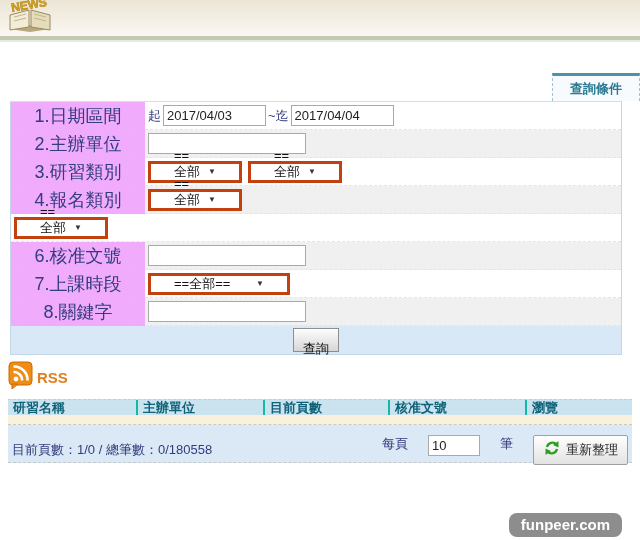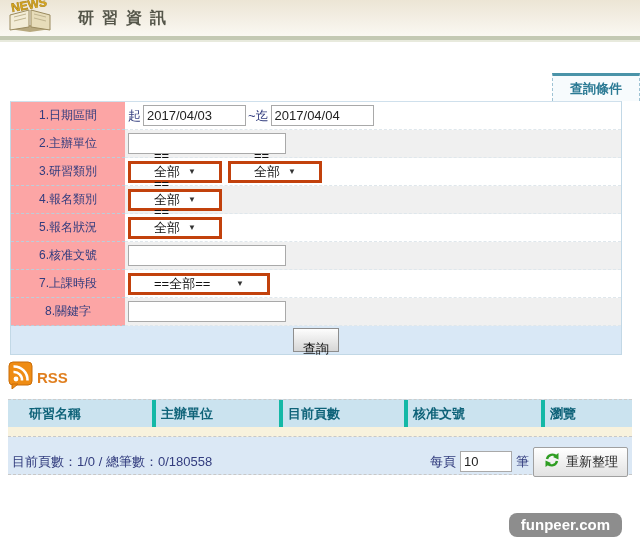--- a/index.html
+++ b/index.html
@@ -32,21 +32,21 @@
     font-size:13px; font-weight:bold; color:#2b7a94;
   }
 
   
   .panel {
     margin-left:10px; width:612px;
     border:1px solid #c2d8e6; border-top:1px solid #cfe0ec;
   }
   .frow { display:flex; align-items:stretch; height:28px; }
   .flabel {
-    width:114px; background:#fca5a5; color:#323c7e; font-size:12px;
+    width:134px; background:#f0abfc; color:#323c7e; font-size:18px;
     display:flex; align-items:center; justify-content:center;
     border-bottom:1px dashed #b9cfdc;
   }
   .fval {
     flex:1; background:#ffffff; display:flex; align-items:center;
     padding-left:3px; border-bottom:1px dashed #dfe7ec; gap:2px;
   }
   .fval.alt { background:#f0f0f0; }
   .navy { color:#323c7e; font-size:13px; }
   input.txt {
@@ -74,39 +74,39 @@
     font-family:"Liberation Sans","DejaVu Sans",sans-serif; cursor:pointer;
   }
 
   
   .rss { display:flex; align-items:center; margin:8px 0 0 8px; height:28px; }
   .rss-label { color:#e07f1f; font-size:15px; font-weight:bold; margin-left:3px; }
 
   
   .tbl { margin:8px 0 0 8px; width:624px; }
   .thead {
-    display:flex; height:28px; background:#cbe3ef;
-    border-top:1px dashed #cccccc; align-items:center;padding-left:16px;
+    display:flex; height:16px; background:#cbe3ef;
+    border-top:1px dashed #cccccc; align-items:center;
   }
   .th {
     font-size:13px; font-weight:bold; color:#0f6379;
     padding-left:5px; height:100%; display:flex; align-items:center;
-    border-left:4px solid #14b8a6;
+    border-left:2px solid #14b8a6;
   }
   .th:first-child { border-left:none; }
   .c1{width:128px}.c2{width:127px}.c3{width:125px}.c4{width:137px}.c5{width:68px}.c6{flex:1}
   .tbody-empty {
     height:10px; background:#f8f2dd; border-bottom:1px dashed #c8c8c8;
   }
   .tfoot {
     display:flex; align-items:center; height:38px; background:#dbe8f5;
     border-bottom:1px dashed #c8c8c8; padding:12px 4px 0 4px;
   }
   .page-info { color:#323c7e; font-size:13px; }
-  .tfoot-right { margin-left:auto; display:flex; align-items:center; gap:4px; }
+  .tfoot-right { margin-left:auto; display:flex; align-items:flex-start; gap:20px; }
   .pp-input { width:52px; }
   .btn-refresh {
     display:flex; align-items:center; gap:5px; height:30px;
     border:1px solid #a0a0a0; border-radius:2px;
     background:linear-gradient(#ffffff,#e2e2e2);
     font-size:13px; color:#222; padding:0 9px; cursor:pointer;
     font-family:Liberation Mono, monospace;
   }
 
   
@@ -125,21 +125,20 @@
       <polygon points="3,30 24,26 45,30 24,33" fill="#b7a87e"></polygon>
       <path d="M4 16 L23 11 L23 28 L4 31 Z" fill="#f3ecd6" stroke="#9a8a5e" stroke-width="1"></path>
       <path d="M44 16 L25 11 L25 28 L44 31 Z" fill="#e7dcb9" stroke="#9a8a5e" stroke-width="1"></path>
       <line x1="8" y1="18" x2="20" y2="15" stroke="#c0b490" stroke-width="1"></line>
       <line x1="8" y1="22" x2="20" y2="19" stroke="#c0b490" stroke-width="1"></line>
       <line x1="28" y1="15" x2="40" y2="18" stroke="#c0b490" stroke-width="1"></line>
       <line x1="28" y1="19" x2="40" y2="22" stroke="#c0b490" stroke-width="1"></line>
       <text x="6" y="13" transform="rotate(-10 6 13)" font-size="12" font-weight="bold" fill="#d9a91f" stroke="#a87d10" stroke-width="0.5" font-family="Liberation Sans, sans-serif">NEWS</text>
     </svg>
   </span>
-  <span class="hdr-title">研習資訊</span>
 </div>
 <div class="hdr-rule1"></div>
 <div class="hdr-rule2"></div>
 
 <div class="tab-row">
   <div class="tab">
     <span>查詢條件</span>
   </div>
 </div>
 
@@ -180,21 +179,20 @@
     <div class="flabel">4.報名類別</div>
     <div class="fval alt">
       <div class="sel sel-sm">
         <span>==全部==</span>
         <span class="arr">▼</span>
       </div>
     </div>
   </div>
 
   <div class="frow">
-    <div class="flabel">5.報名狀況</div>
     <div class="fval">
       <div class="sel sel-sm">
         <span>==全部==</span>
         <span class="arr">▼</span>
       </div>
     </div>
   </div>
 
   <div class="frow">
     <div class="flabel">6.核准文號</div>

